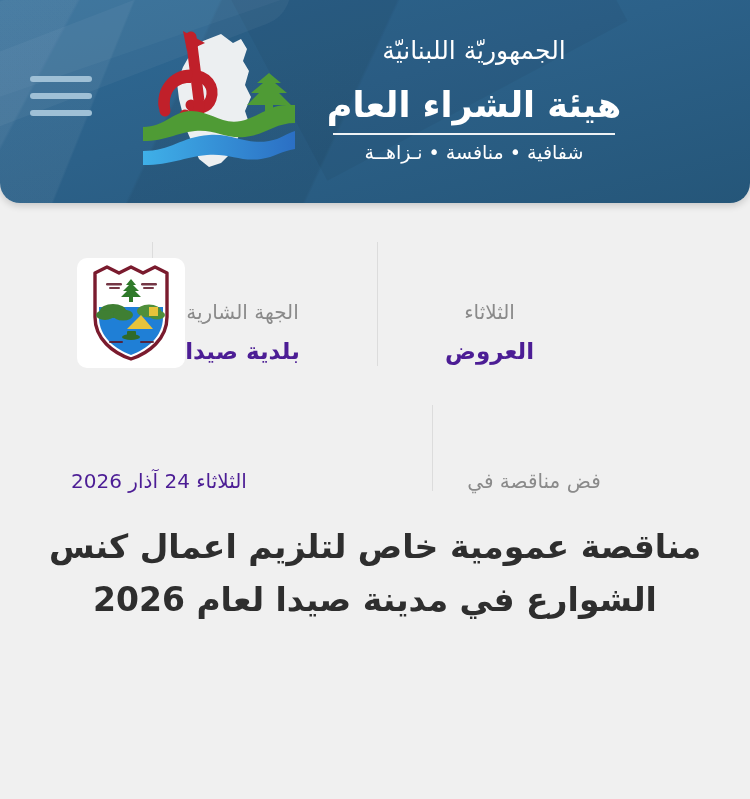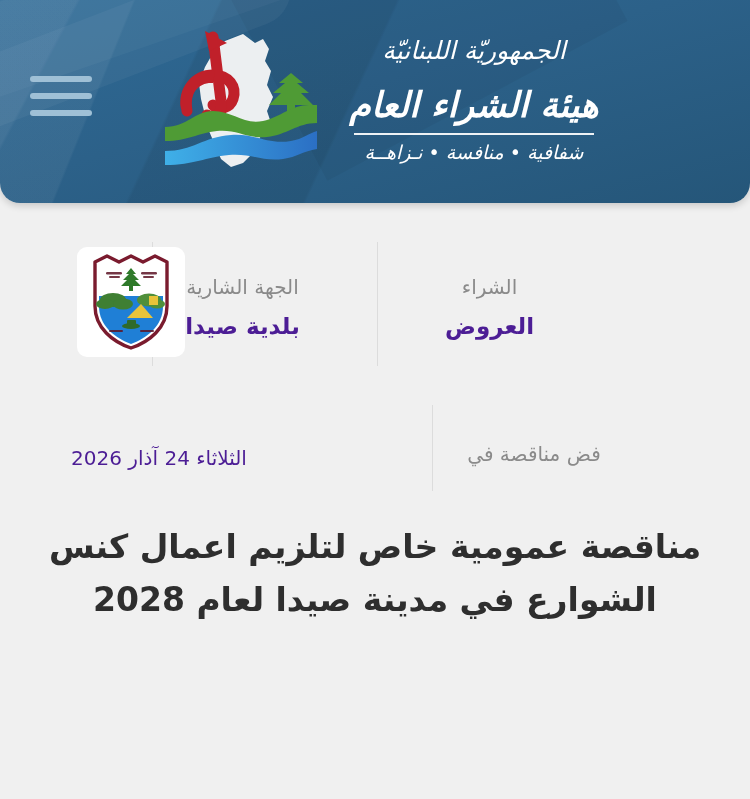--- a/index.html
+++ b/index.html
@@ -64,21 +64,20 @@
 
   .header-inner {
     position: absolute;
     left: 0; top: 0;
     width: 750px; height: 203px;
     display: flex;
     flex-direction: row-reverse;
     align-items: center;
     justify-content: center;
     gap: 16px;
-    font-style: italic;
   }
 
   
   .logo-mark {
     position: relative;
     width: 182px;
     height: 150px;
     flex: 0 0 auto;
   }
   .logo-mark svg { display: block; }
@@ -124,21 +123,21 @@
     display: flex;
     flex-direction: row-reverse;
   }
 
   .meta-row-1 { top: 234px; height: 134px; }
   .meta-row-2 { top: 398px; height: 98px; }
 
   .meta-cell {
     display: flex;
     flex-direction: row-reverse;
-    align-items: center;
+    align-items: flex-end;
     justify-content: center;
     position: relative;
   }
 
   .meta-texts {
     text-align: center;
     padding-top: 14px;
   }
 
   .meta-label {
@@ -310,21 +309,21 @@
       </svg>
     </div>
     <div class="meta-texts">
       <div class="meta-label">الجهة الشارية</div>
       <div class="meta-value">بلدية صيدا</div>
     </div>
   </div>
 
   <div class="meta-cell" style="width:225px;">
     <div class="meta-texts">
-      <div class="meta-label">الشراء</div>
+      <div class="meta-label">الثلاثاء</div>
       <div class="meta-value">العروض</div>
     </div>
   </div>
 
   <div class="meta-cell" style="width:148px;"></div>
 </div>
 
 <div class="meta-row meta-row-2">
 
   <div class="meta-cell" style="width:318px;">
@@ -333,13 +332,13 @@
     </div>
   </div>
 
   <div class="meta-cell" style="width:432px;">
     <div class="meta-texts">
       <div class="meta-label">فض مناقصة في</div>
     </div>
   </div>
 </div>
 
-<div class="tender-title">مناقصة عمومية خاص لتلزيم اعمال كنس الشوارع في مدينة صيدا لعام 2028</div>
+<div class="tender-title">مناقصة عمومية خاص لتلزيم اعمال كنس الشوارع في مدينة صيدا لعام 2026</div>
 
 </body></html>

